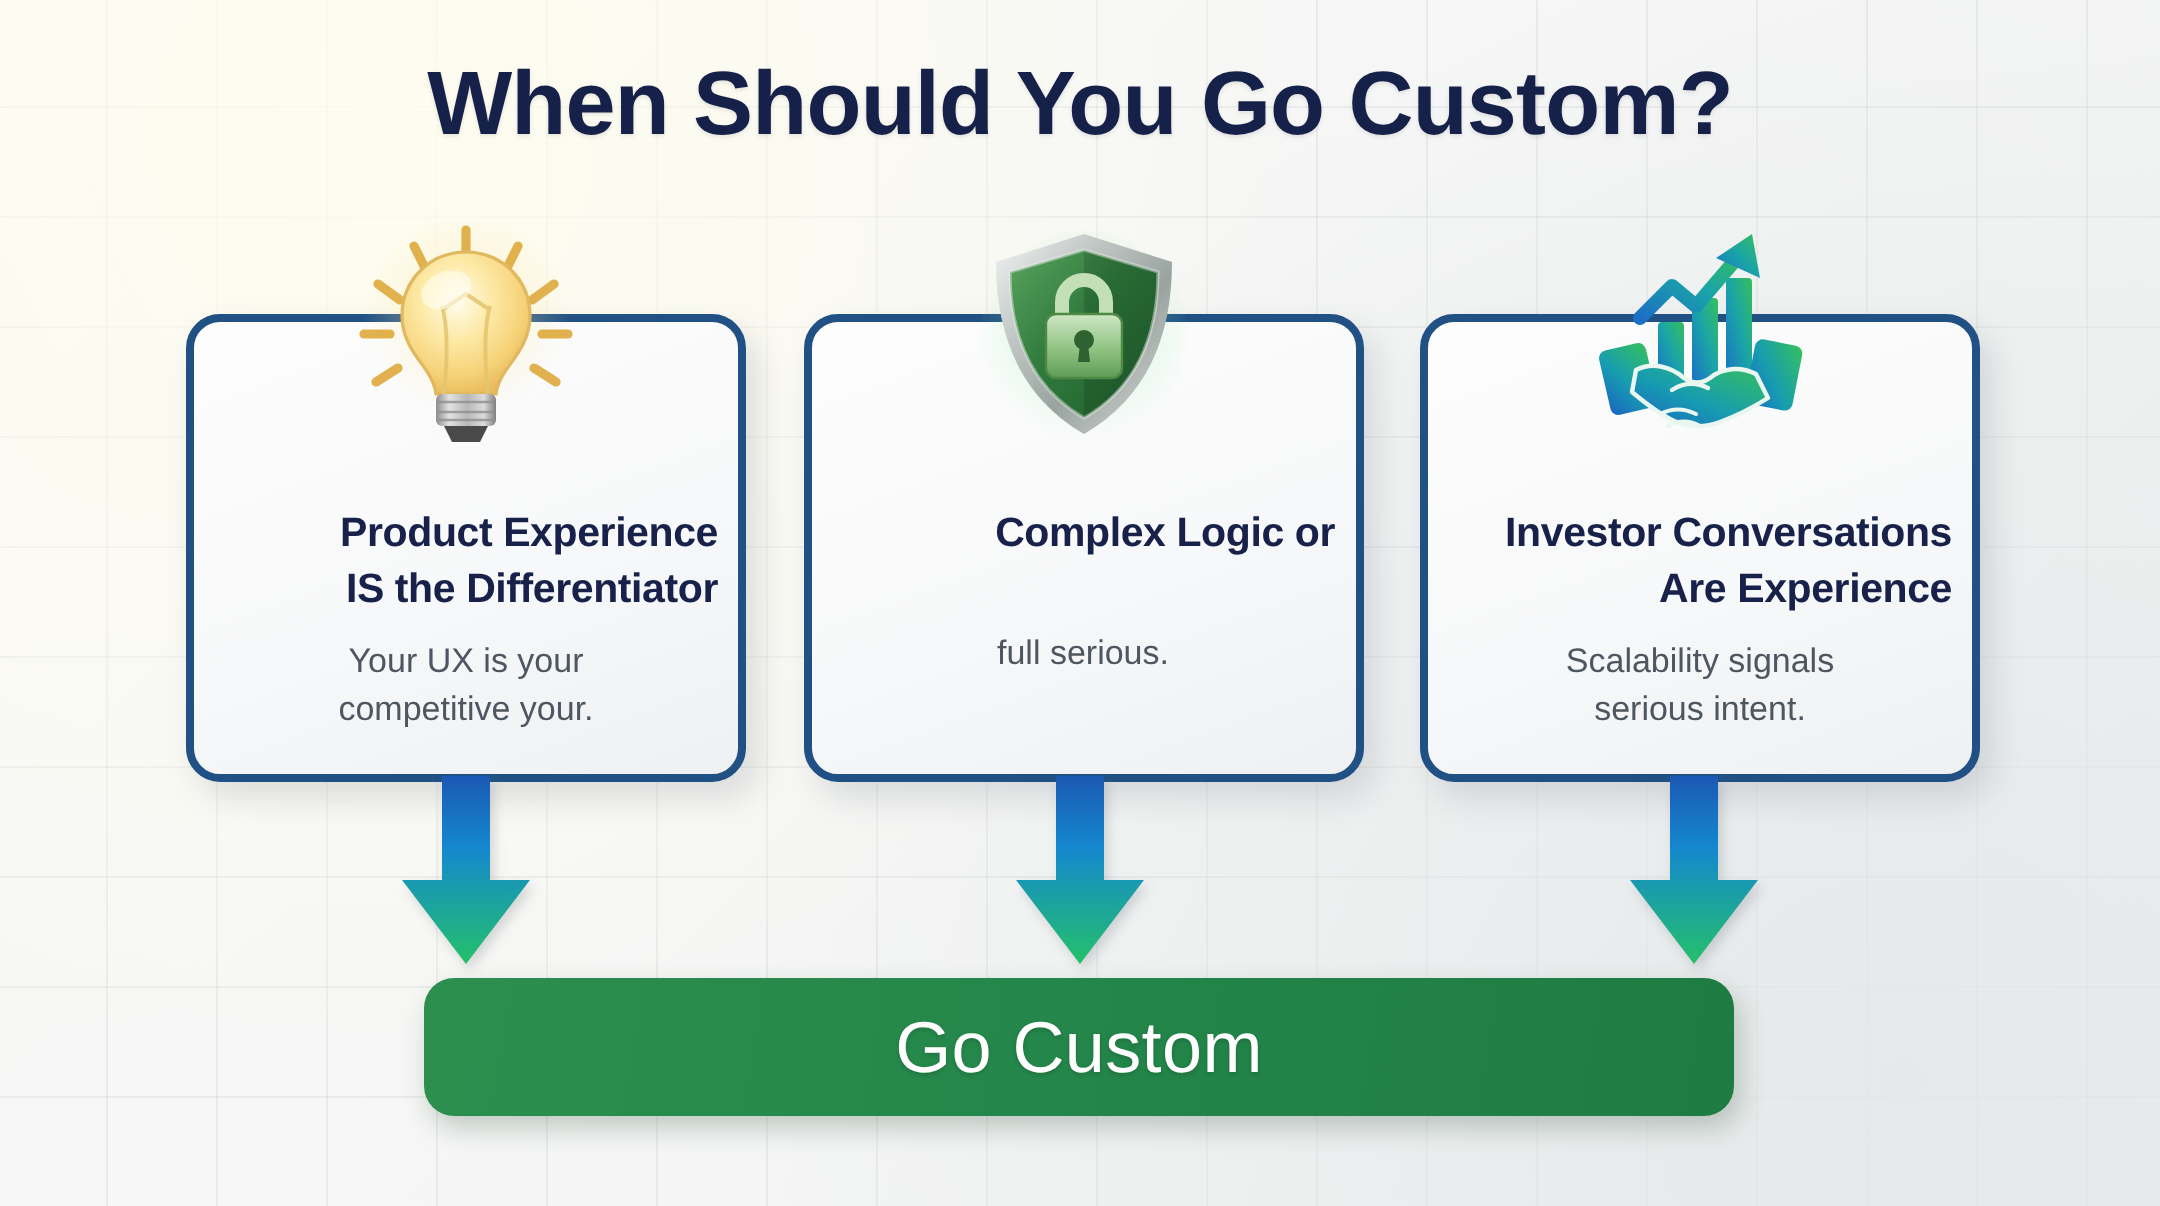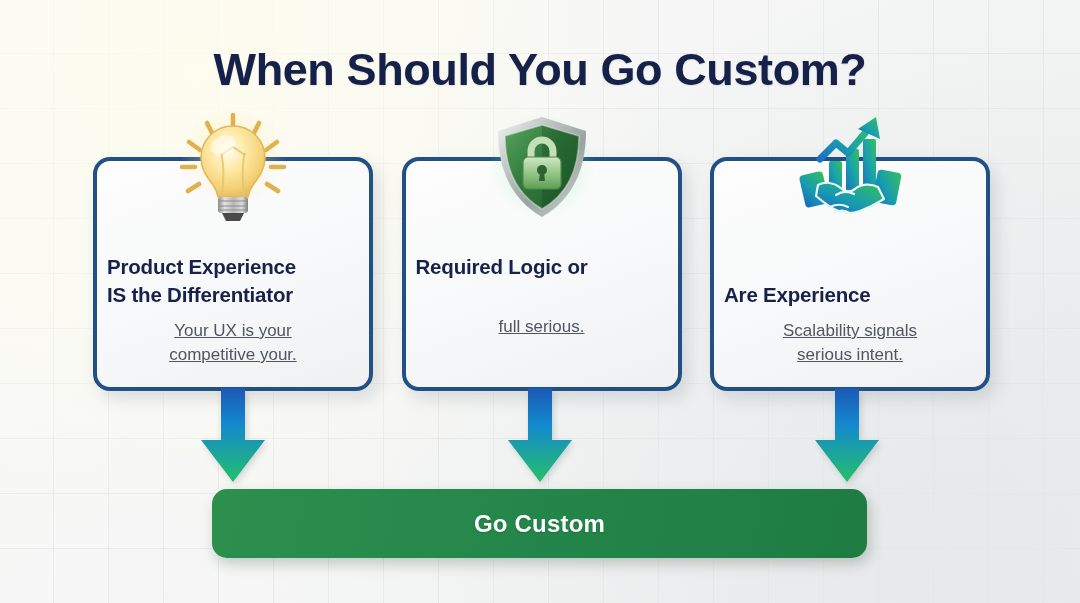--- a/index.html
+++ b/index.html
@@ -39,21 +39,21 @@
     inset: 0;
     background:
       radial-gradient(circle at 18% 12%, rgba(255,253,238,0.85) 0%, rgba(255,255,255,0) 46%),
       radial-gradient(circle at 88% 90%, rgba(228,232,233,0.85) 0%, rgba(255,255,255,0) 52%);
     pointer-events: none;
   }
 
   
   .page-title {
     position: absolute;
-    top: 44px;
+    top: 26px;
     left: 0;
     width: 1080px;
     text-align: center;
     font-size: 45px;
     font-weight: bold;
     letter-spacing: -0.4px;
     color: #16214a;
     text-shadow: 0 1px 2px rgba(0,0,0,0.10);
   }
 
@@ -89,35 +89,34 @@
     height: 112px;
     display: flex;
     align-items: center;
     justify-content: center;
     pointer-events: none;
   }
 
   .card-title {
     margin-top: 92px;
     width: 252px;
-    text-align: left;
+    text-align: right;
     font-size: 20.5px;
     font-weight: bold;
     line-height: 28px;
     color: #17214a;
     letter-spacing: -0.2px;
   }
   .card-sub {
     margin-top: 10px;
     width: 244px;
     text-align: center;
     font-size: 17px;
     line-height: 24px;
     color: #4e5761;
-    text-decoration: underline;
   }
 
   
   .arrow {
     position: absolute;
     top: 388px;
     width: 72px;
     height: 96px;
     filter: drop-shadow(2px 3px 3px rgba(80,90,100,0.22));
   }
@@ -134,22 +133,22 @@
     height: 69px;
     border-radius: 15px;
     background: linear-gradient(100deg, #2c8f4e 0%, #24864a 48%, #1e7c42 100%);
     box-shadow: 3px 6px 13px rgba(60,90,70,0.28);
     display: flex;
     align-items: center;
     justify-content: center;
   }
   .cta-label {
     color: #ffffff;
-    font-size: 24px;
-    font-weight: bold;
+    font-size: 36px;
+    font-weight: normal;
     letter-spacing: 0.2px;
     text-shadow: 0 1px 2px rgba(0,0,0,0.16);
   }
 </style>
 </head>
 <body>
 
 <div class="canvas">
   <div class="grid-overlay"></div>
   <div class="glow"></div>
@@ -244,21 +243,21 @@
           <path d="M55 14 L92 25 C92 57 81 83 55 98 C29 83 18 57 18 25 Z" fill="url(#shieldBody)"></path>
           <path d="M55 14 L92 25 C92 57 81 83 55 98 Z" fill="#000" opacity="0.13"></path>
           <path d="M55 14 L92 25 C92 57 81 83 55 98 C29 83 18 57 18 25 Z" fill="none" stroke="#e9efe9" stroke-width="1.6" opacity="0.45"></path>
           <path d="M44 48 L44 40 A11 11 0 0 1 66 40 L66 48" fill="none" stroke="#c3dfb6" stroke-width="7" stroke-linecap="round"></path>
           <rect x="36" y="46" width="38" height="32" rx="5" fill="url(#lockG)" stroke="#4e8a46" stroke-width="1.2"></rect>
           <circle cx="55" cy="59" r="5" fill="#2e6230"></circle>
           <path d="M53 61 L57 61 L58 70 L52 70 Z" fill="#2e6230"></path>
         </svg>
       </div>
       <div class="card-title">
-        <span>Required Logic or</span><br>
+        <span>Complex Logic or</span><br>
       </div>
       <div class="card-sub">
         <br>
         <span>full serious.</span>
       </div>
     </div>
 
     <div class="card">
       <div class="card-icon">
         <svg width="124" height="112" viewBox="0 0 124 112">
@@ -284,21 +283,21 @@
 
           <rect x="14" y="62" width="24" height="33" rx="4" fill="url(#handGrad)" transform="rotate(-13 26 78)"></rect>
           <rect x="87" y="60" width="24" height="33" rx="4" fill="url(#handGrad)" transform="rotate(11 99 76)"></rect>
 
           <path d="M30 74 C38 70 47 72 54 78 C58 81 63 81 67 78 C73 73 82 72 90 76 L96 88 C88 93 80 97 72 100 C64 103 56 103 48 99 C40 95 34 90 28 85 Z" fill="url(#handGrad)" stroke="#eaf6f0" stroke-width="2.2" stroke-linejoin="round"></path>
           <path d="M48 84 C54 80 60 80 66 83" fill="none" stroke="#eaf6f0" stroke-width="2.2" stroke-linecap="round"></path>
           <path d="M42 96 C48 93 54 93 60 96 M46 102 C51 99 57 99 62 102" fill="none" stroke="#eaf6f0" stroke-width="2" stroke-linecap="round"></path>
         </svg>
       </div>
       <div class="card-title">
-        <br>
+        <span>Investor Conversations</span><br>
         <span>Are Experience</span>
       </div>
       <div class="card-sub">
         <span>Scalability signals</span><br>
         <span>serious intent.</span>
       </div>
     </div>
 
   </div>
 

